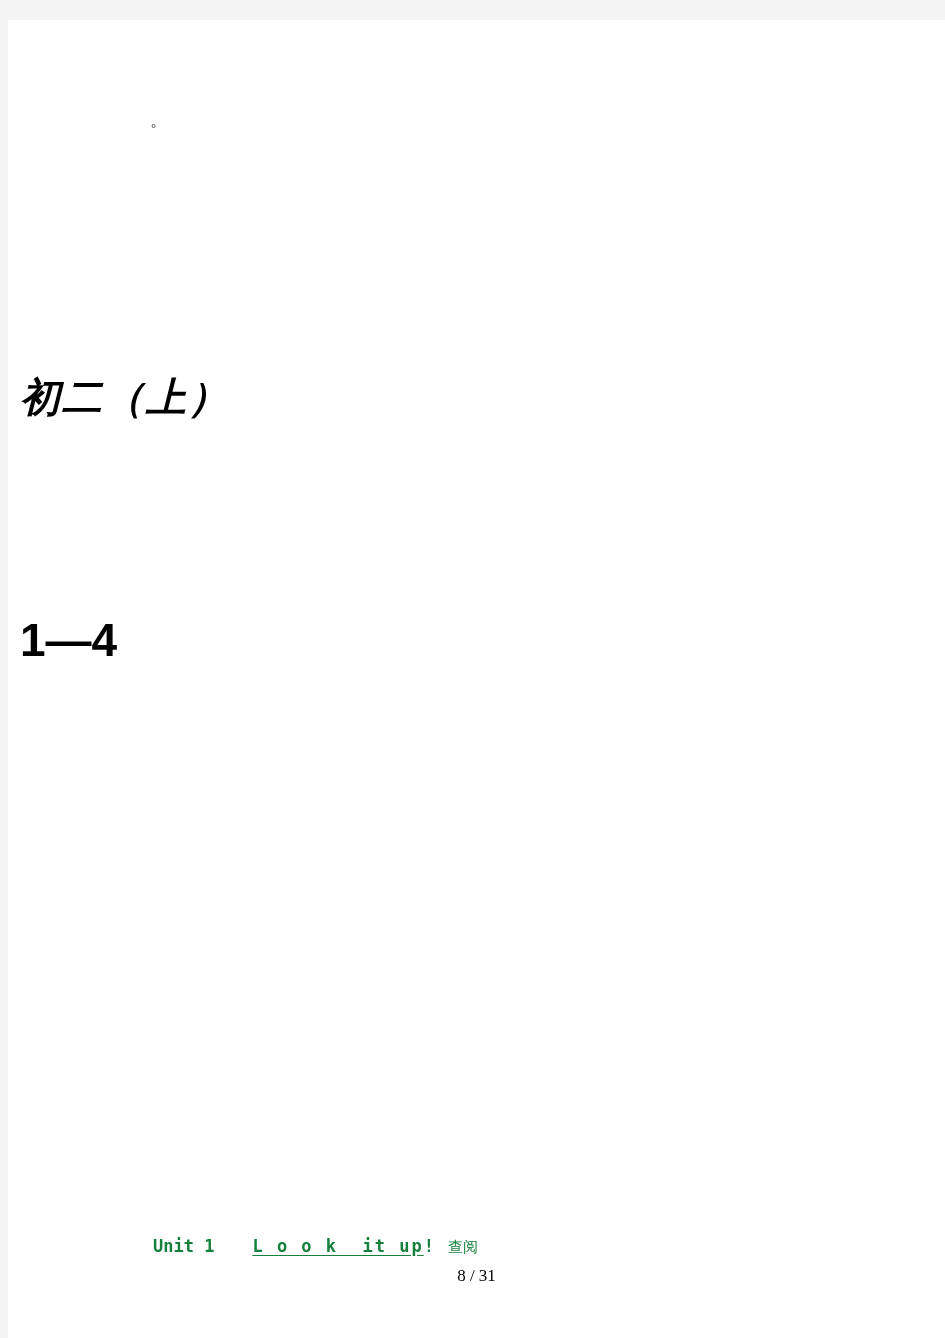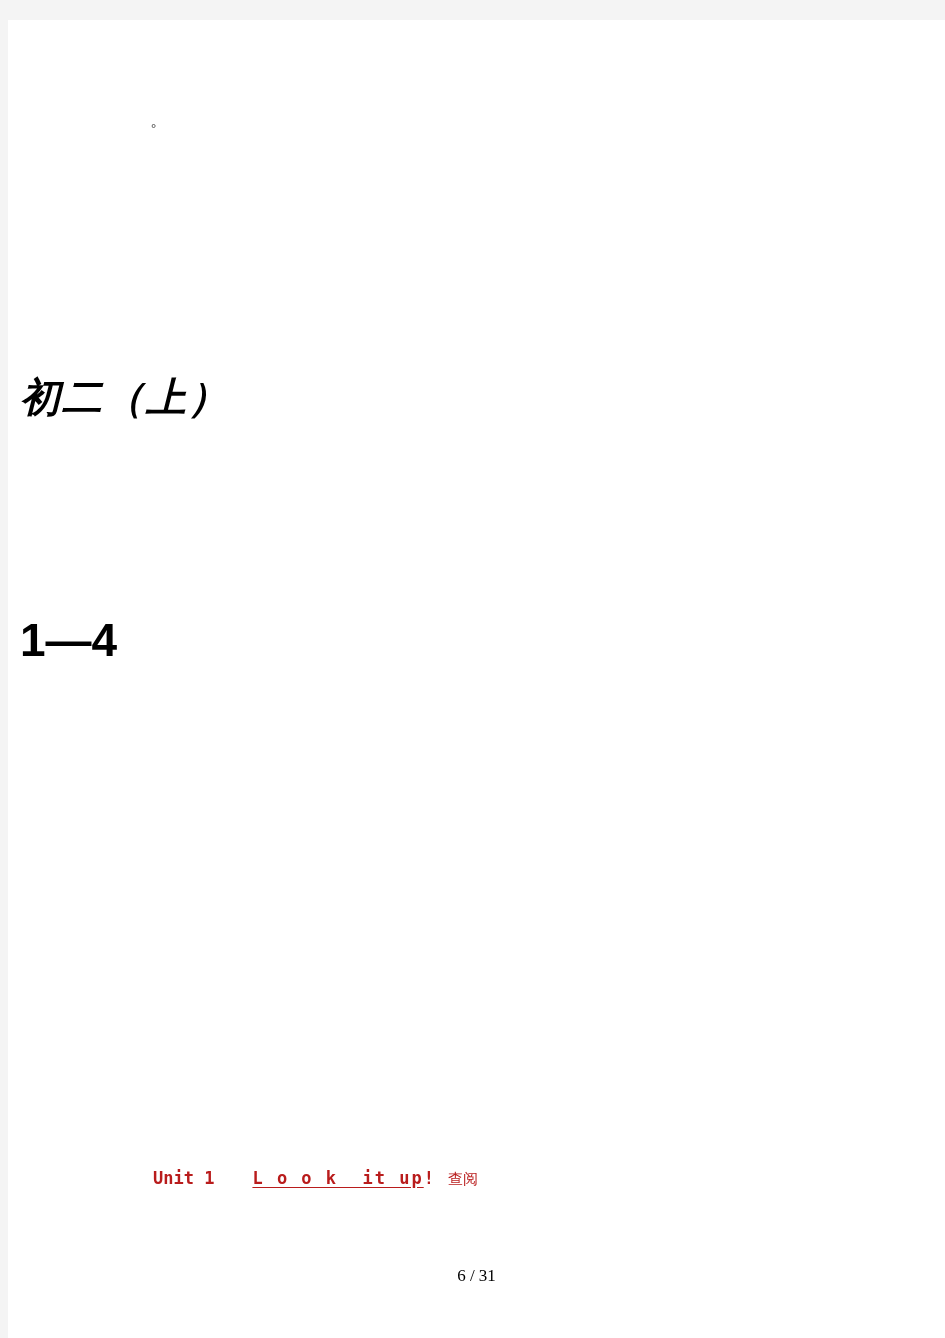--- a/index.html
+++ b/index.html
@@ -70,25 +70,25 @@
     font-size: 46px;
     font-weight: bold;
     letter-spacing: 0px;
     line-height: 1.25;
   }
 
   
   #unit-line {
     position: absolute;
     left: 145px;
-    top: 1148px;
+    top: 1216px;
     font-family: "DejaVu Sans Mono", monospace;
     font-size: 17px;
     font-weight: bold;
-    color: #b91c1c;
+    color: #15803d;
     white-space: pre;
     line-height: 1.2;
   }
   #unit-line .unit-label {
     font-family: "DejaVu Sans Mono", monospace;
     font-weight: bold;
   }
   #unit-line .gap-a { display: inline-block; width: 38px; }
   #unit-line .gap-b { display: inline-block; width: 14px; }
   #unit-line .phrase {
@@ -127,15 +127,15 @@
 
   <div id="top-mark">。</div>
 
   <div class="title-line" id="title-grade">初二（上）</div>
 
 
   <div class="title-line" id="title-range">1—4</div>
 
   <div id="unit-line"><span class="unit-label">Unit 1</span><span class="gap-a"></span><span class="phrase">L o o k  it up</span><span class="bang">!</span><span class="gap-b"></span><span class="cn-gloss">查阅</span></div>
 
-  <div id="footer">6 / 31</div>
+  <div id="footer">8 / 31</div>
 
 </div>
 
 </body></html>

